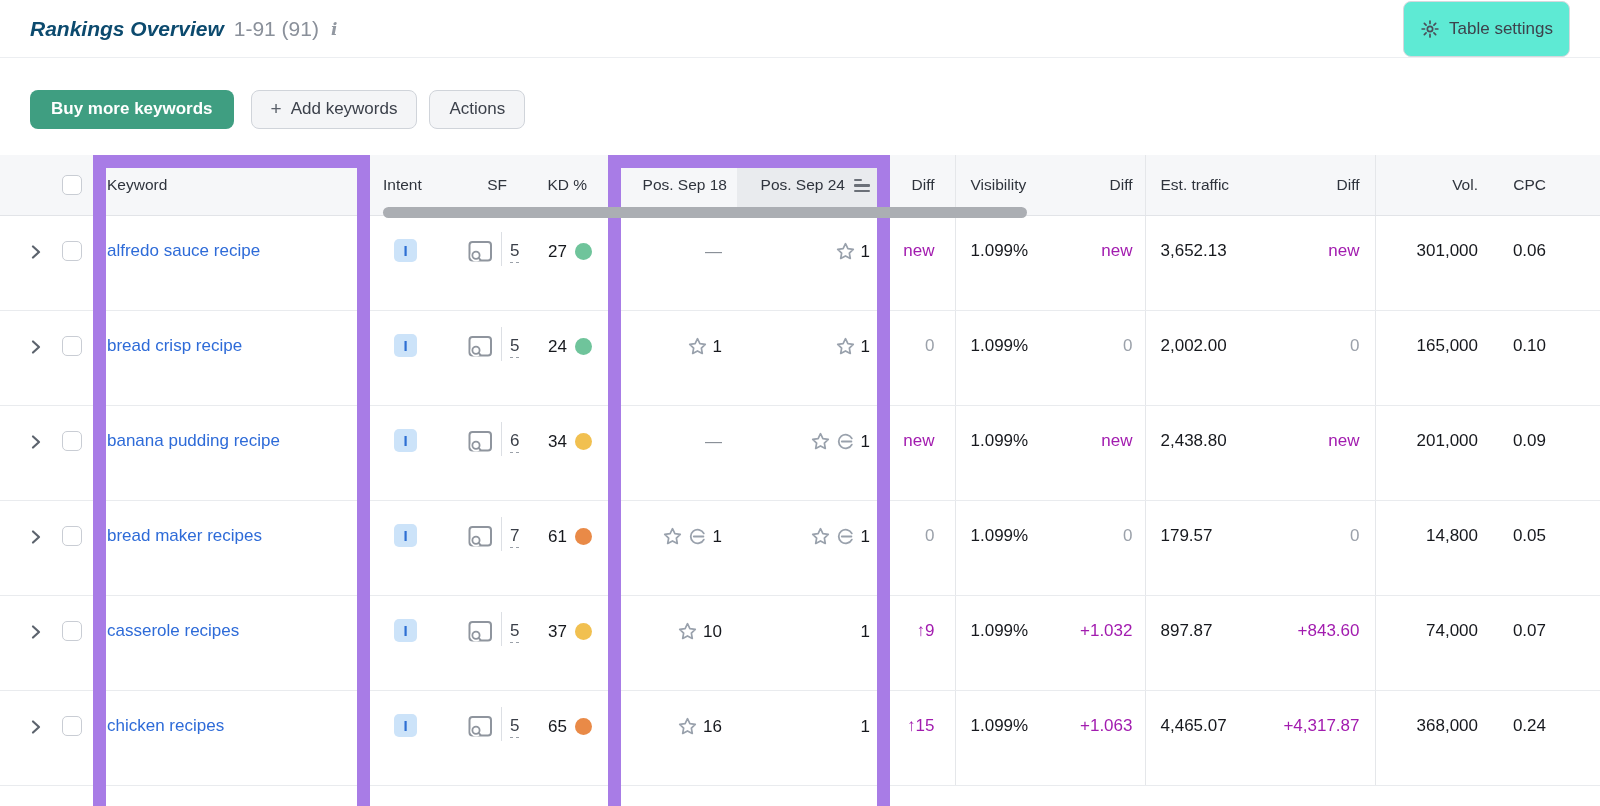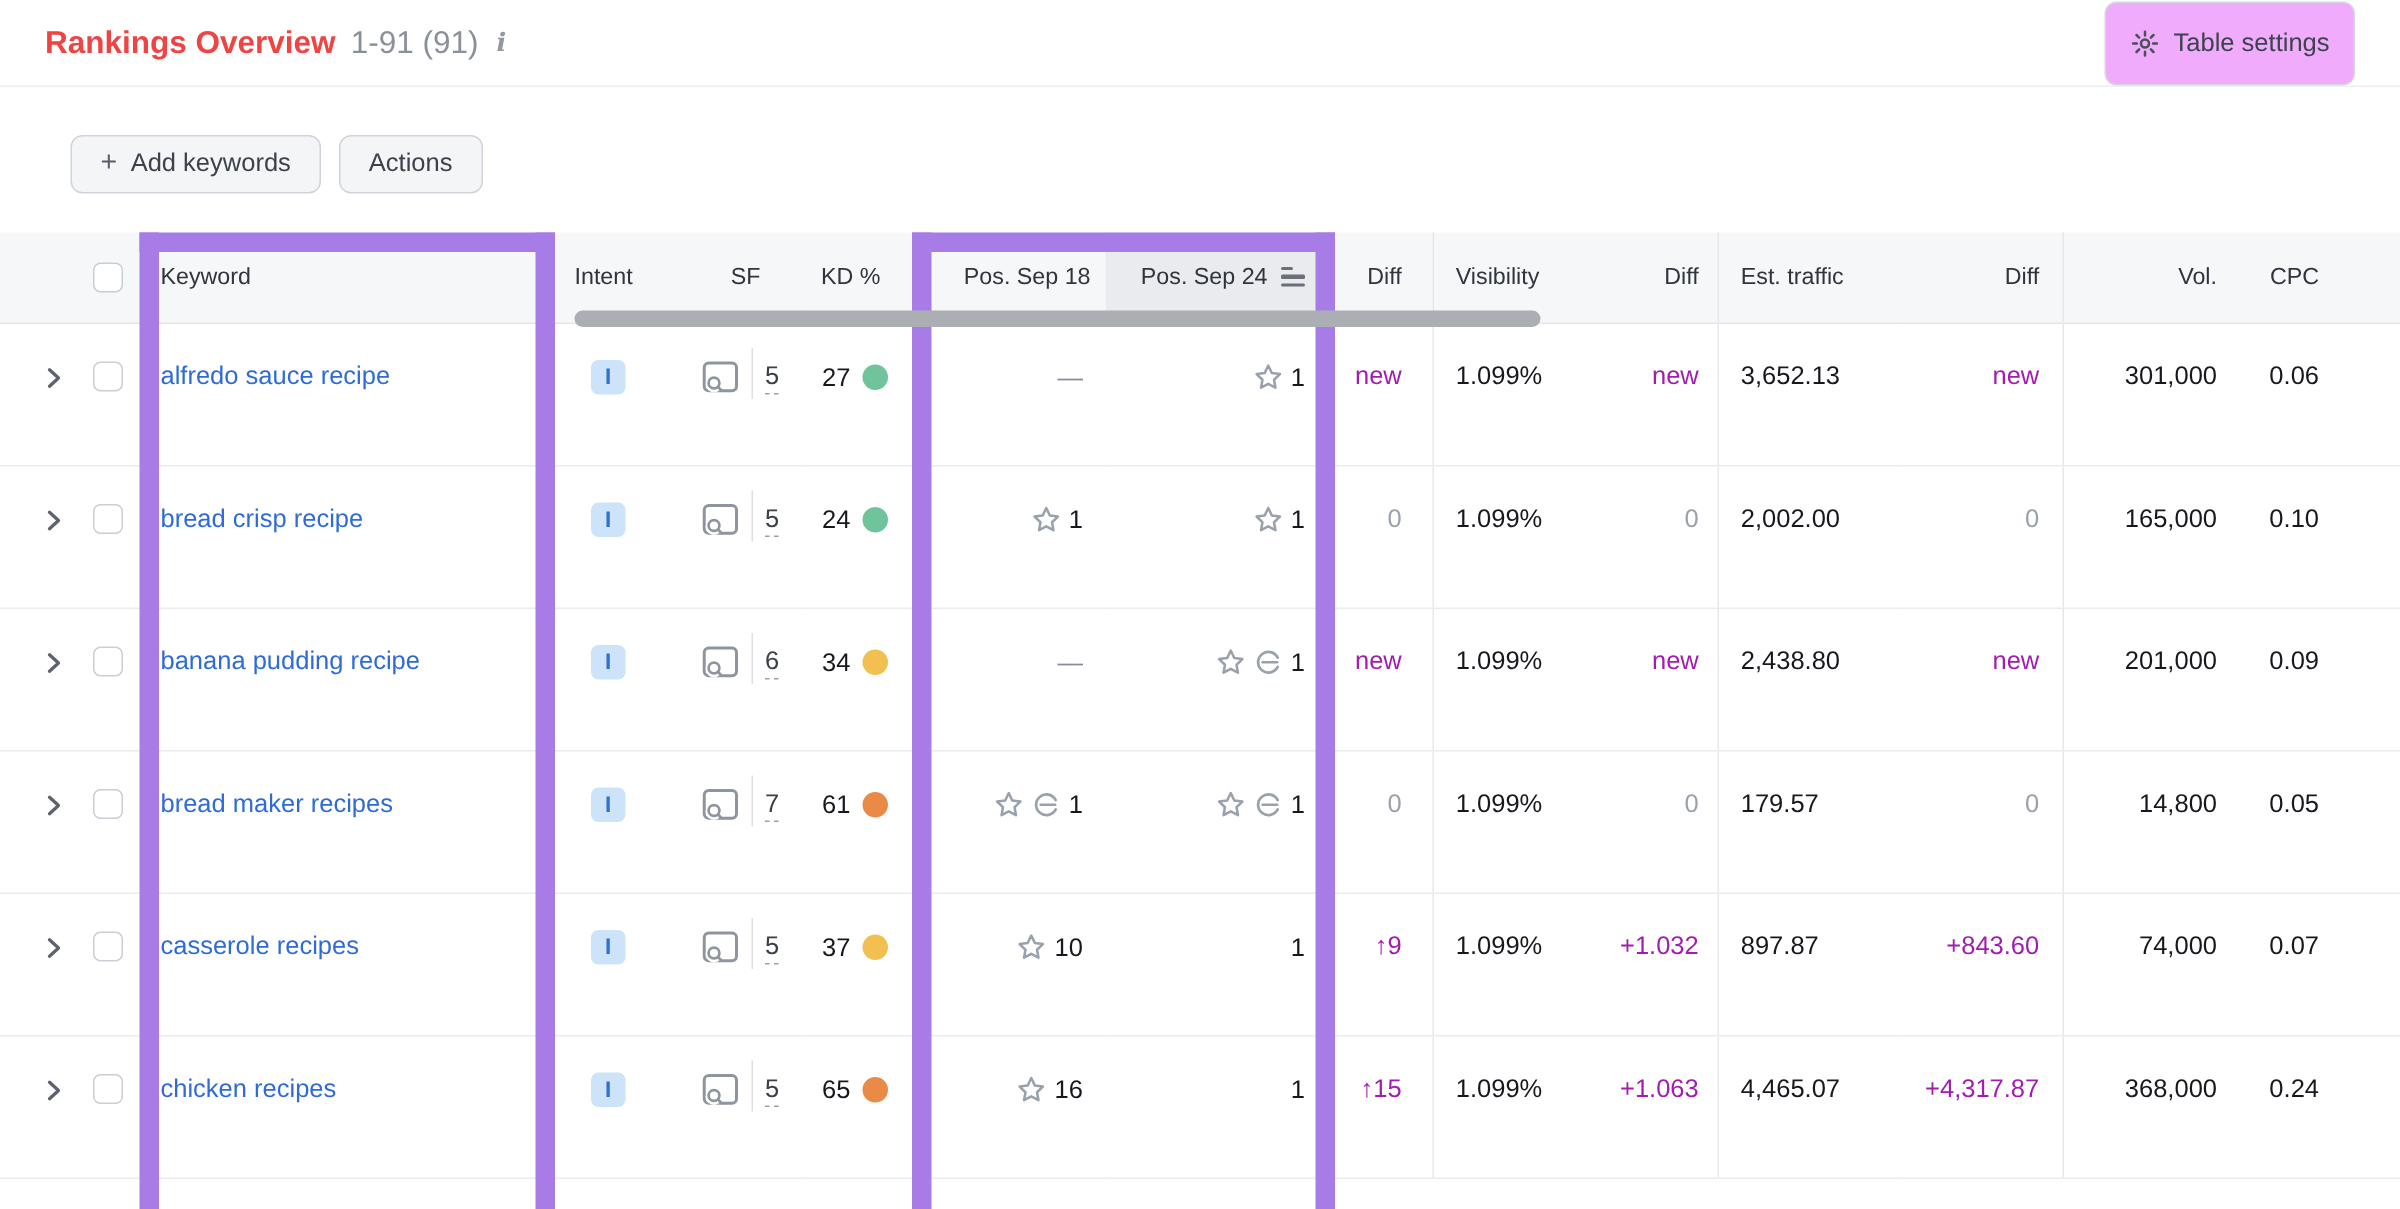--- a/index.html
+++ b/index.html
@@ -3,27 +3,27 @@
 <meta charset="utf-8">
 <style>
   * { margin:0; padding:0; box-sizing:border-box; }
   html,body { width:1600px; height:806px; overflow:hidden; background:#fff;
               font-family:"Liberation Sans", sans-serif; color:#1b1f27; }
 
   
   .titlebar { height:58px; display:flex; align-items:center; justify-content:space-between;
               padding:0 30px; border-bottom:1px solid #eceef1; }
   .title-group { display:flex; align-items:center; gap:10px; }
-  .page-title { font-size:21px; font-weight:bold; color:#ef4444; }
+  .page-title { font-size:21px; font-weight:bold; color:#0c4a6e;font-style:italic; }
   .page-range { font-size:21px; color:#8a909a; }
   .info-i { font-family:"DejaVu Serif", serif; font-style:italic; font-weight:bold;
             color:#9298a1; font-size:17px; padding:0 2px; }
   .btn { display:inline-flex; align-items:center; gap:9px; border-radius:8px;
          font-size:17px; cursor:pointer; white-space:nowrap; }
-  .btn-settings { height:56px; padding:0 16px; background:#f0abfc; border:1px solid #d5d8dd;
+  .btn-settings { height:56px; padding:0 16px; background:#5eead4; border:1px solid #d5d8dd;
                   color:#3d424c; }
   .gear { width:20px; height:20px; display:inline-block; }
 
   
   .toolbar { display:flex; align-items:center; padding:0 30px; margin-top:31px; height:40px; }
   .btn-buy { height:39px; padding:0 21px; background:#3f9e81; color:#fff; font-weight:600;
              border:none; }
   .btn-gray { height:39px; padding:0 19px; background:#f4f5f7; border:1px solid #d0d4da;
               color:#3c414b; font-weight:500; }
   .btn-add { margin-left:17px; }
@@ -121,20 +121,21 @@
       <svg viewBox="0 0 24 24" width="20" height="20" fill="none" stroke="#4a4f59" stroke-width="2">
         <circle cx="12" cy="12" r="3.2"></circle>
         <path d="M12 2.5v3M12 18.5v3M2.5 12h3M18.5 12h3M5.2 5.2l2.1 2.1M16.7 16.7l2.1 2.1M18.8 5.2l-2.1 2.1M7.3 16.7l-2.1 2.1" stroke-linecap="round"></path>
       </svg>
     </span>
     <span>Table settings</span>
   </div>
 </div>
 
 <div class="toolbar">
+  <button class="btn btn-buy">Buy more keywords</button>
   <button class="btn btn-gray btn-add">
     <span class="plus">+</span>
     <span>Add keywords</span>
   </button>
   <button class="btn btn-gray btn-actions">Actions</button>
 </div>
 
 <div class="table-wrap">
   <table>
     <colgroup>

